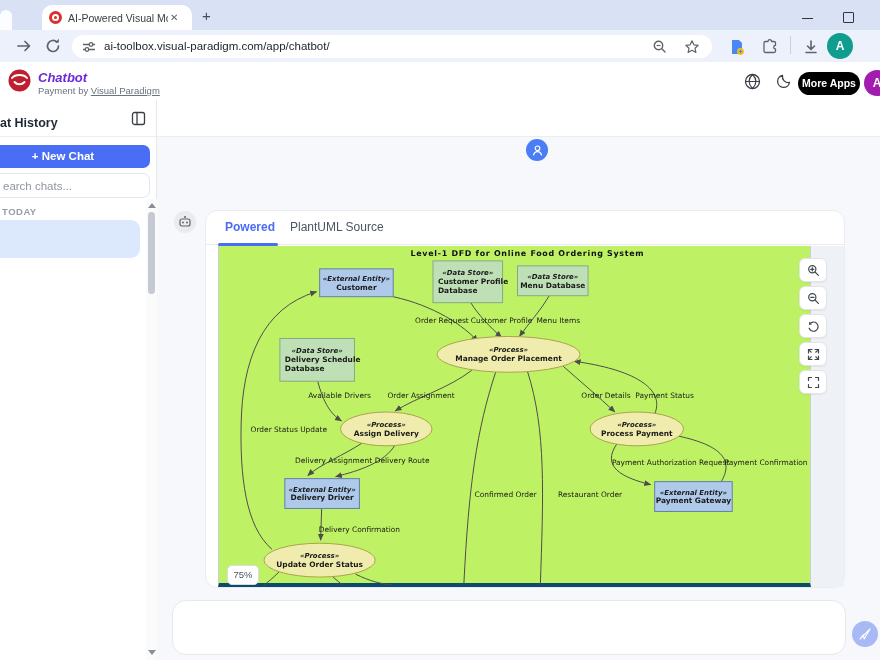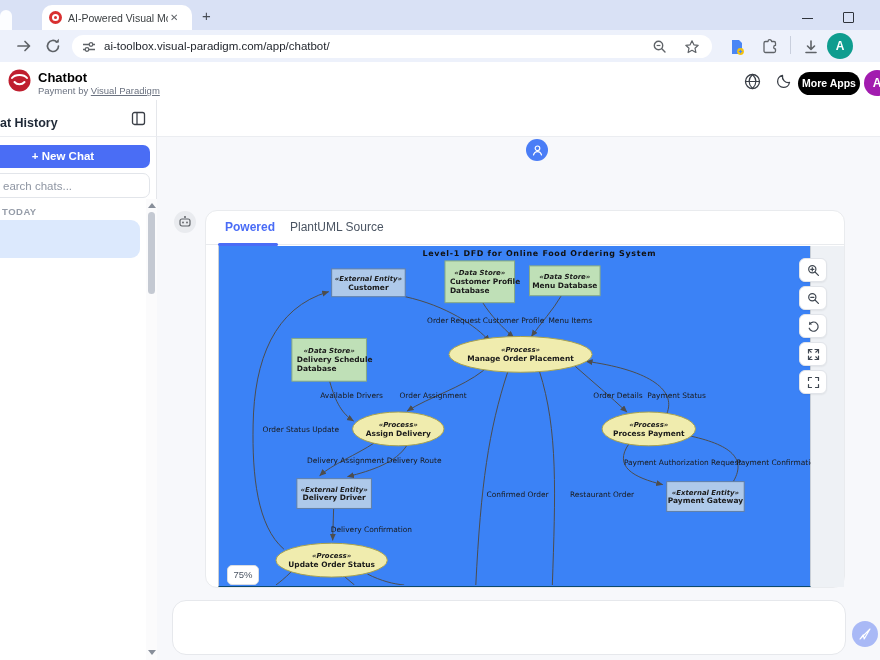--- a/index.html
+++ b/index.html
@@ -22,21 +22,21 @@
   .win-max{left:843px;width:9px;height:9px;border:1.2px solid #30343c;border-radius:1px;}
   .toolbar{left:0;top:30px;width:880px;height:32px;background:#edf1fb;}
   .omnibox{left:72px;top:35px;width:640px;height:23px;background:#fff;border-radius:12px;}
   .url{left:104px;top:40px;font-size:11.5px;color:#23272e;}
   .chrome-avatar{left:827px;top:33px;width:26px;height:26px;border-radius:50%;background:#0f9d8f;color:#fff;
                  font-size:12px;font-weight:bold;text-align:center;line-height:26px;}
   .tdivider{left:790px;top:36px;width:1px;height:18px;background:#c9cfdd;}
   
   .app-header{left:0;top:62px;width:880px;height:38px;background:#fff;border-bottom:1px solid #e8eaee;}
   .vp-logo{left:8px;top:69px;width:23px;height:23px;}
-  .brand-title{left:38px;top:70px;font-size:13px;font-weight:bold;color:#000000;}
+  .brand-title{left:38px;top:70px;font-size:13px;font-weight:bold;color:#6d28d9;font-style:italic;}
   .brand-sub{left:38px;top:85px;font-size:9.5px;color:#6b7280;}
   .brand-sub a{color:#6b7280;}
   .more-apps{left:798px;top:72px;width:62px;height:23px;border-radius:12px;background:#000000;color:#fff;
              font-size:10.5px;font-weight:bold;text-align:center;line-height:23px;cursor:pointer;}
   .app-avatar{left:864px;top:70px;width:26px;height:26px;border-radius:50%;background:#a21caf;color:#fff;
               font-size:12px;font-weight:bold;text-align:center;line-height:26px;}
   
   .sub-side{left:0;top:100px;width:157px;height:37px;background:#fff;border-bottom:1px solid #ebedf1;
             border-right:1px solid #e5e7eb;box-sizing:border-box;}
   .side-title{left:0;top:116px;font-size:12.5px;font-weight:bold;color:#1f2937;white-space:nowrap;}
@@ -66,22 +66,22 @@
                display:flex;align-items:center;justify-content:center;}
   .user-bubble{left:556px;top:137px;width:316px;height:30px;border-radius:15px;background:#4a7df6;color:#fff;
                font-size:11.5px;line-height:30px;padding:0 13px;box-sizing:border-box;white-space:nowrap;overflow:hidden;letter-spacing:-.1px;}
   .bot-avatar{left:174px;top:211px;width:22px;height:22px;border-radius:50%;background:#e9ebef;
               display:flex;align-items:center;justify-content:center;}
   .card{left:205px;top:210px;width:640px;height:378px;background:#fff;border:1px solid #e9ebee;border-radius:12px;box-sizing:border-box;}
   .tabrow{left:205px;top:210px;width:640px;height:35px;border-bottom:1px solid #e9ebee;box-sizing:border-box;}
   .tab-diagram{left:225px;top:220px;font-size:12px;font-weight:bold;color:#4a6cf6;cursor:pointer;}
   .tab-underline{left:218px;top:243px;width:60px;height:2.5px;background:#4a6cf6;border-radius:2px;}
   .tab-src{left:290px;top:220px;font-size:12px;color:#4b5563;cursor:pointer;}
-  .canvas{left:218px;top:246px;width:593px;height:341px;background:#3b82f6;border-left:1px solid #c9cfd7;
-          border-right:1px solid #c9cfd7;border-bottom:1px solid #0c4a6e;box-sizing:border-box;padding-left:12px;}
+  .canvas{left:218px;top:246px;width:593px;height:341px;background:#bef264;border-left:1px solid #c9cfd7;
+          border-right:1px solid #c9cfd7;border-bottom:4px solid #0c4a6e;box-sizing:border-box;}
   .canvas-right{left:811px;top:246px;width:33px;height:341px;background:#eef1f5;}
   .zoombtn{left:799px;width:26px;height:22px;border:1px solid #e1e4e9;border-radius:6px;background:#fff;
            box-shadow:0 1px 2px rgba(0,0,0,.06);display:flex;align-items:center;justify-content:center;cursor:pointer;}
   .zoom-badge{left:227px;top:565px;width:30px;height:18px;border:1px solid #d9dde2;border-radius:5px;background:#fff;
               font-size:9.5px;color:#4b5563;text-align:center;line-height:18px;}
   .input-card{left:172px;top:600px;width:674px;height:55px;background:#fff;border:1px solid #e6e8ec;border-radius:14px;box-sizing:border-box;}
   .msg-input{left:173px;top:601px;width:660px;height:40px;border:none;outline:none;resize:none;background:transparent;
              font-size:11.5px;color:#40454d;padding:11px 13px;box-sizing:border-box;font-family:"Liberation Sans",sans-serif;}
   .msg-input::placeholder{color:#9aa0ab;}
   .send-btn{left:852px;top:621px;width:26px;height:26px;border-radius:50%;background:#a9b9f6;

